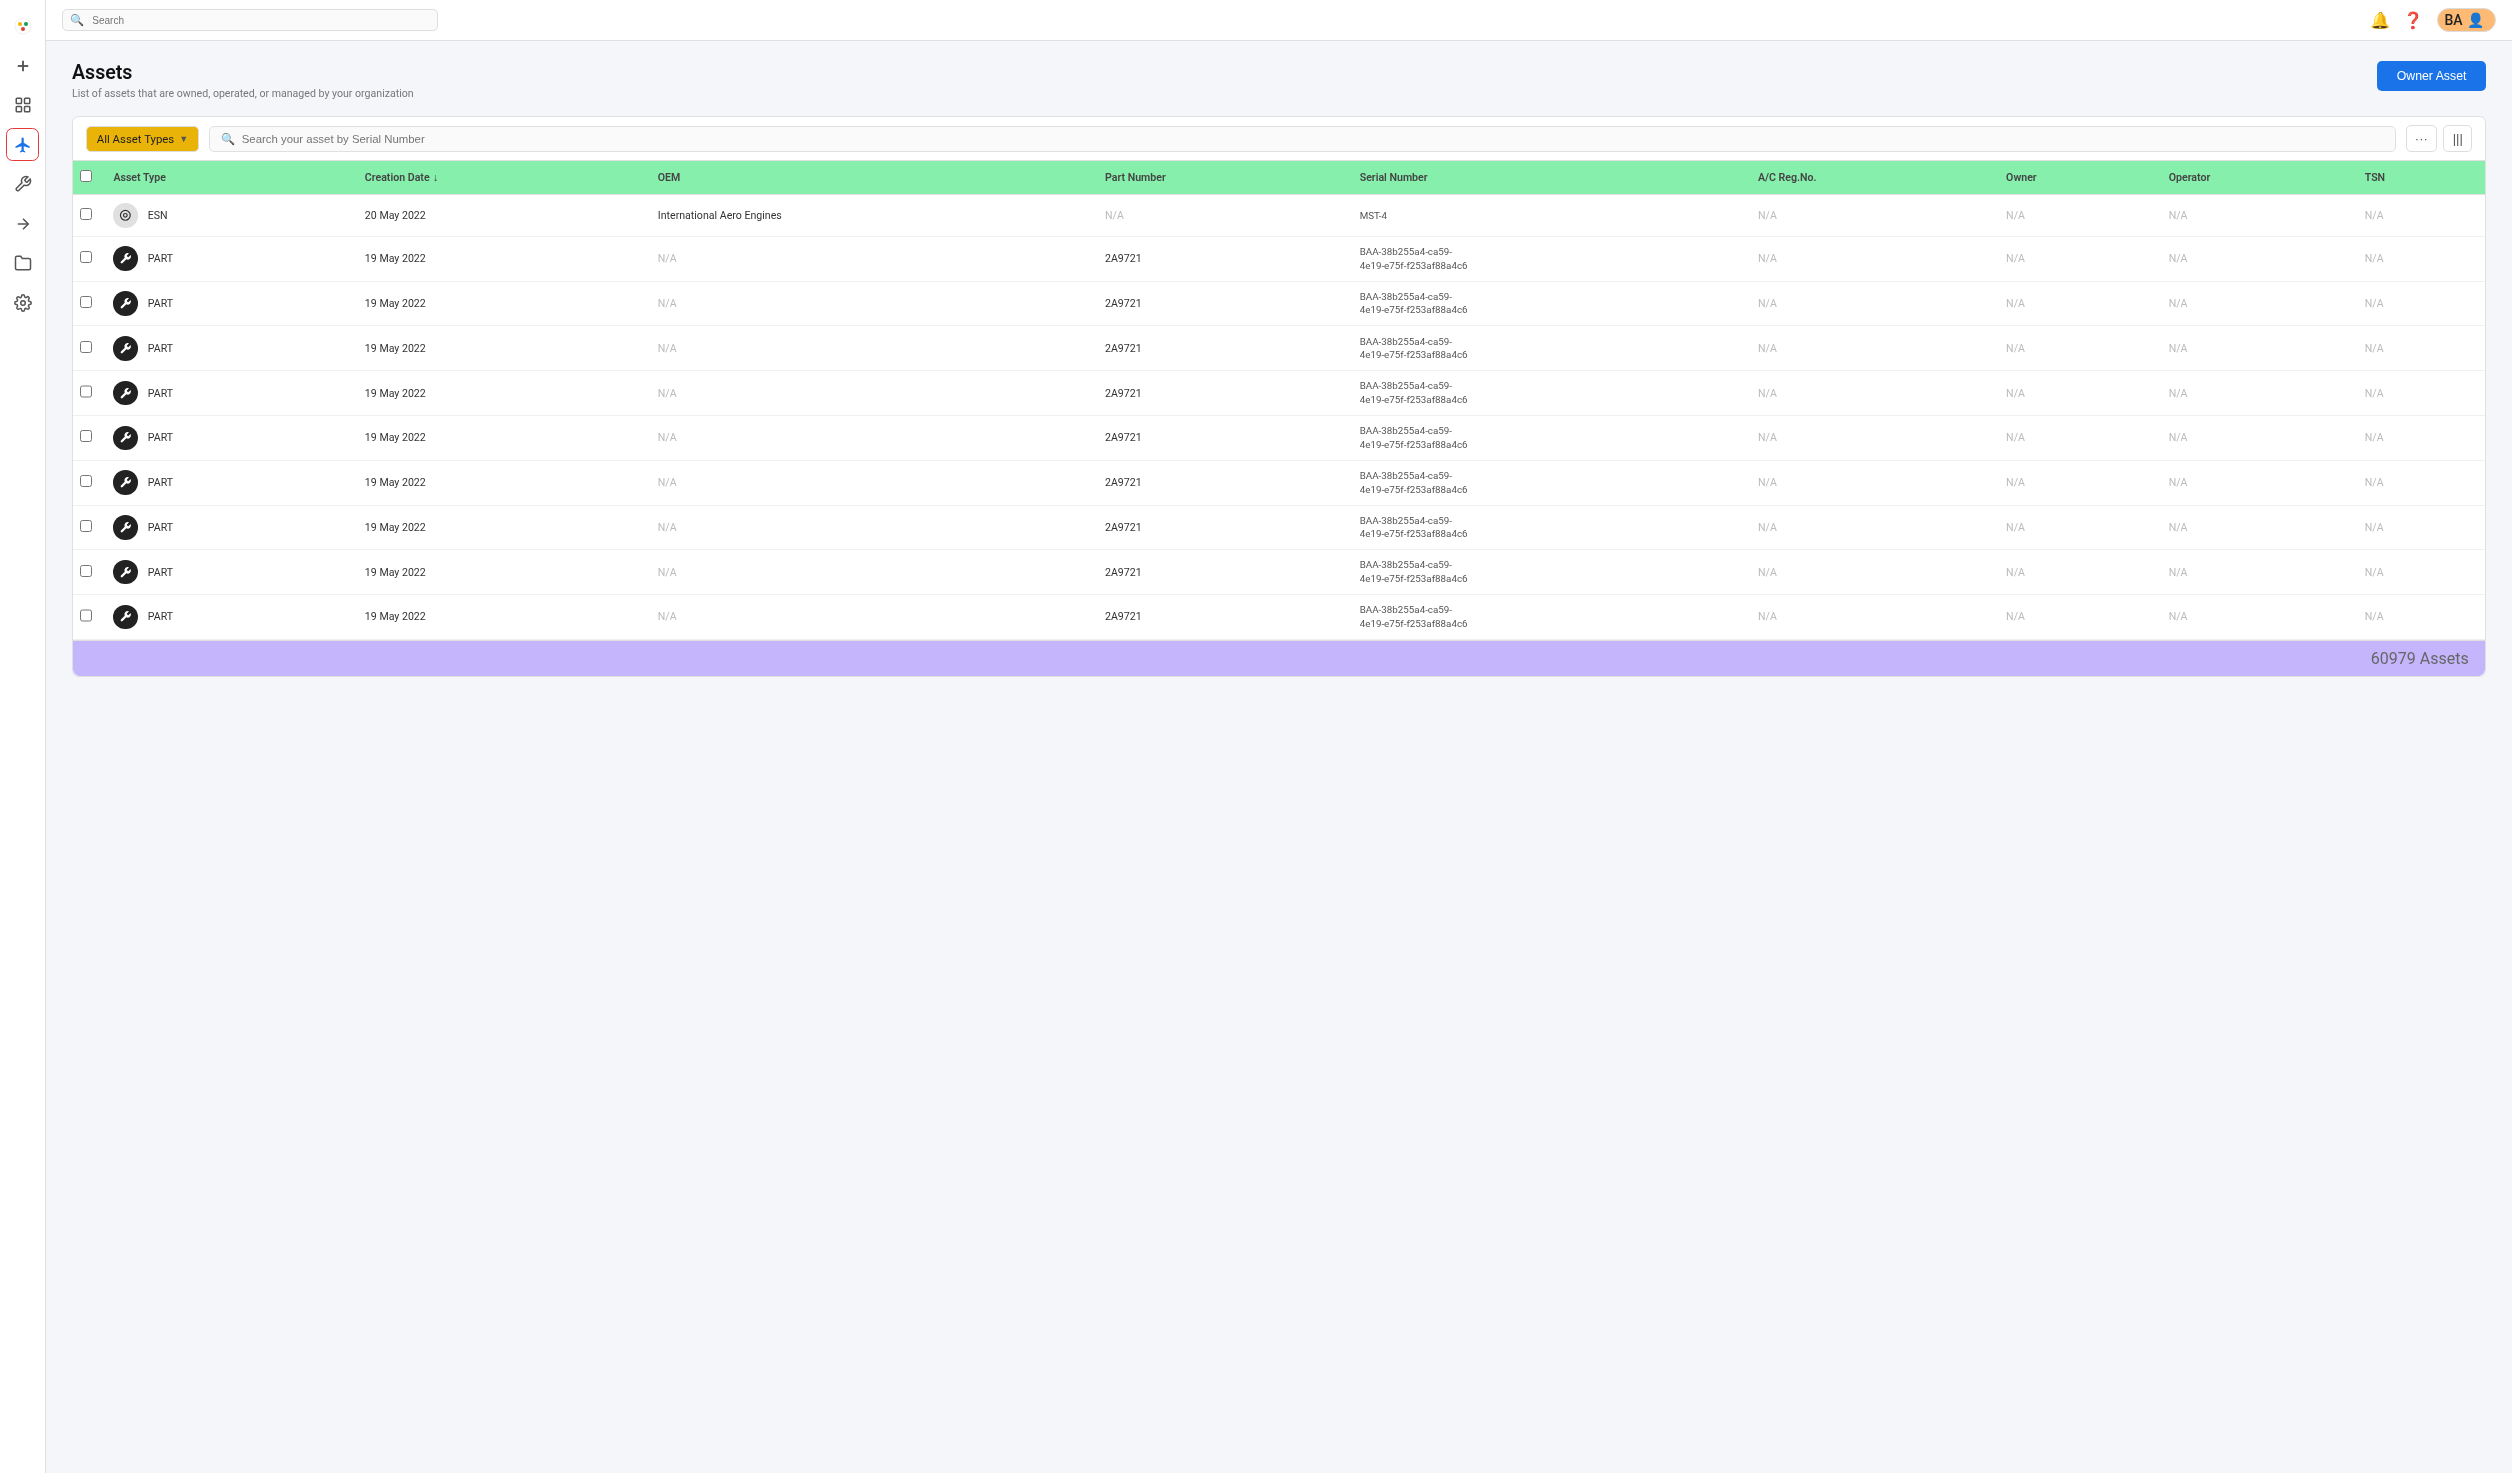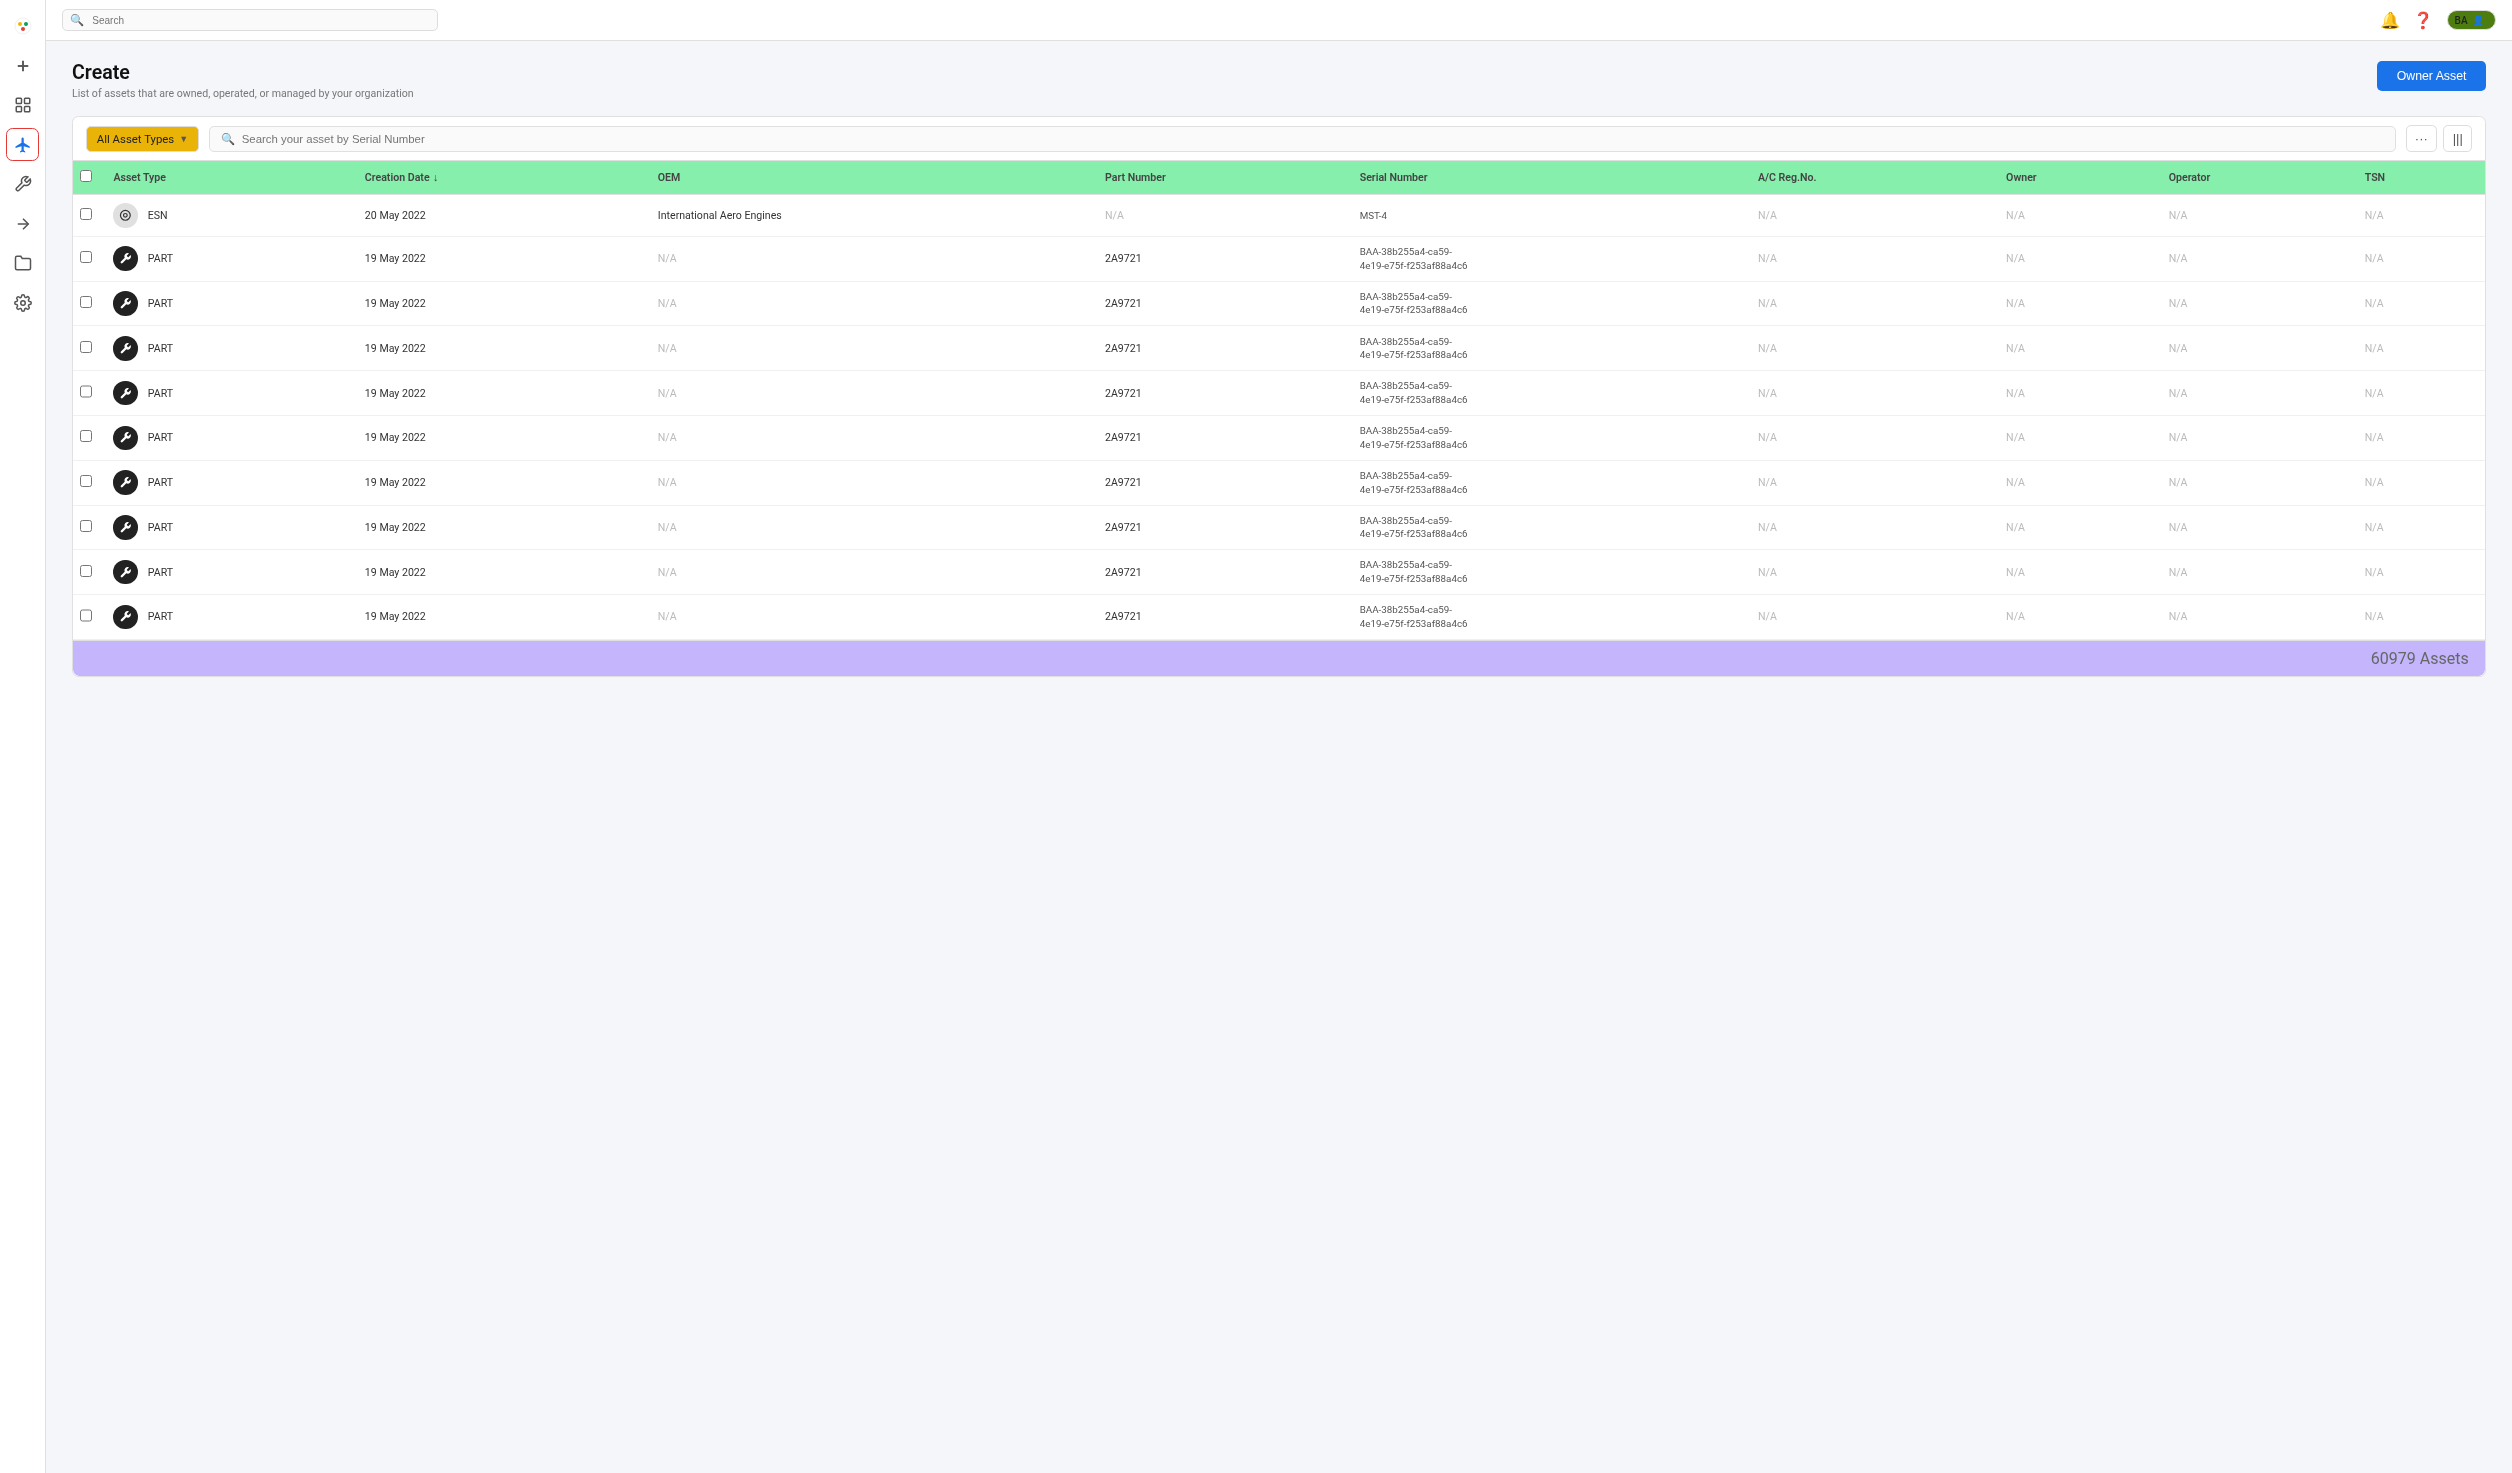--- a/index.html
+++ b/index.html
@@ -16,21 +16,21 @@
     
     .main-area { flex: 1; display: flex; flex-direction: column; overflow: hidden; }
 
     
     .topbar { background: #fff; border-bottom: 0.8px solid #e0e0e0; padding: 6.5px 16.3px; display: flex; align-items: center; gap: 13px; height: 41px; }
     .search-box { flex: 1; max-width: 376px; position: relative; }
     .search-box input { width: 100%; padding: 4.9px 9.8px 4.9px 29px; border: 0.8px solid #ddd; border-radius: 4.9px; font-size: 10px; color: #555; background: #fafafa; outline: none; }
     .search-box .search-icon-inner { position: absolute; left: 8.2px; top: 50%; transform: translateY(-50%); color: #999; font-size: 11.4px; }
     .topbar-right { margin-left: auto; display: flex; align-items: center; gap: 13px; }
     .topbar-icon { color: #555; font-size: 16.3px; cursor: pointer; }
-    .user-badge { background: #4d7c0f; border: 0.8px solid #ddd; border-radius: 16.3px; padding: 3.3px 9.8px 3.3px 6.5px; display: flex; align-items: center; gap: 4.9px; cursor: pointer; font-size: 10px; font-weight: 500; }
+    .user-badge { background: #fdba74; border: 0.8px solid #ddd; border-radius: 16.3px; padding: 3.3px 9.8px 3.3px 6.5px; display: flex; align-items: center; gap: 4.9px; cursor: pointer; font-size: 14px; font-weight: 500; }
 
     
     .content { flex: 1; padding: 19.6px 26px; overflow: auto; }
     .page-header { display: flex; justify-content: space-between; align-items: flex-start; margin-bottom: 16.3px; }
     .page-title { font-size: 19.6px; font-weight: 600; color: #111; }
     .page-subtitle { font-size: 10.6px; color: #777; margin-top: 3.3px; }
     .create-btn { background: #1a73e8; color: #fff; border: none; border-radius: 4.9px; padding: 8.2px 19.6px; font-size: 12.3px; font-weight: 500; cursor: pointer; white-space: nowrap; }
 
     
     .filter-bar { background: #fff; border: 0.8px solid #e0e0e0; border-radius: 6.5px 6.5px 0 0; padding: 8.2px 13px; display: flex; align-items: center; gap: 9.8px; border-bottom: 0.8px solid #e0e0e0; }
@@ -142,21 +142,21 @@
           <span>BA</span>
           <span>👤</span>
         </div>
       </div>
     </header>
 
     <main class="content">
 
       <div class="page-header">
         <div>
-          <h1 class="page-title">Create</h1>
+          <h1 class="page-title">Assets</h1>
           <p class="page-subtitle">List of assets that are owned, operated, or managed by your organization</p>
         </div>
         <button class="create-btn">Owner Asset</button>
       </div>
 
       <div class="filter-bar">
         <div class="asset-type-select">
           <span>All Asset Types</span>
           <span class="chevron">▼</span>
         </div>

